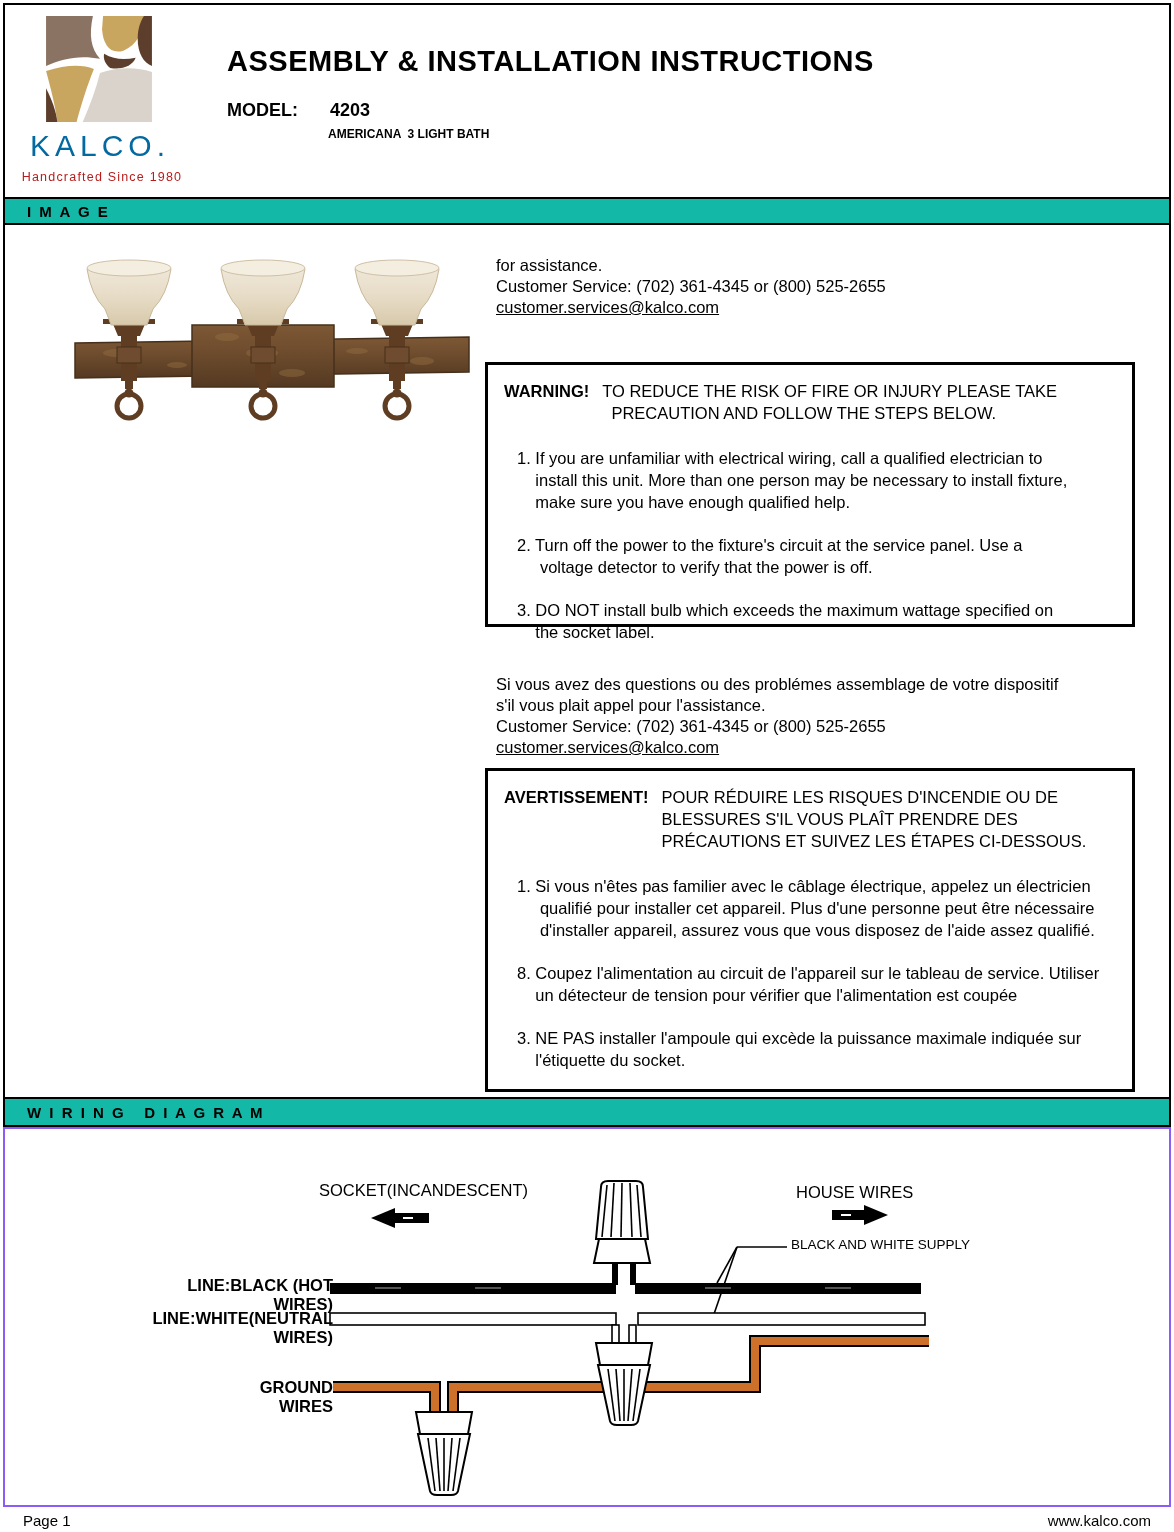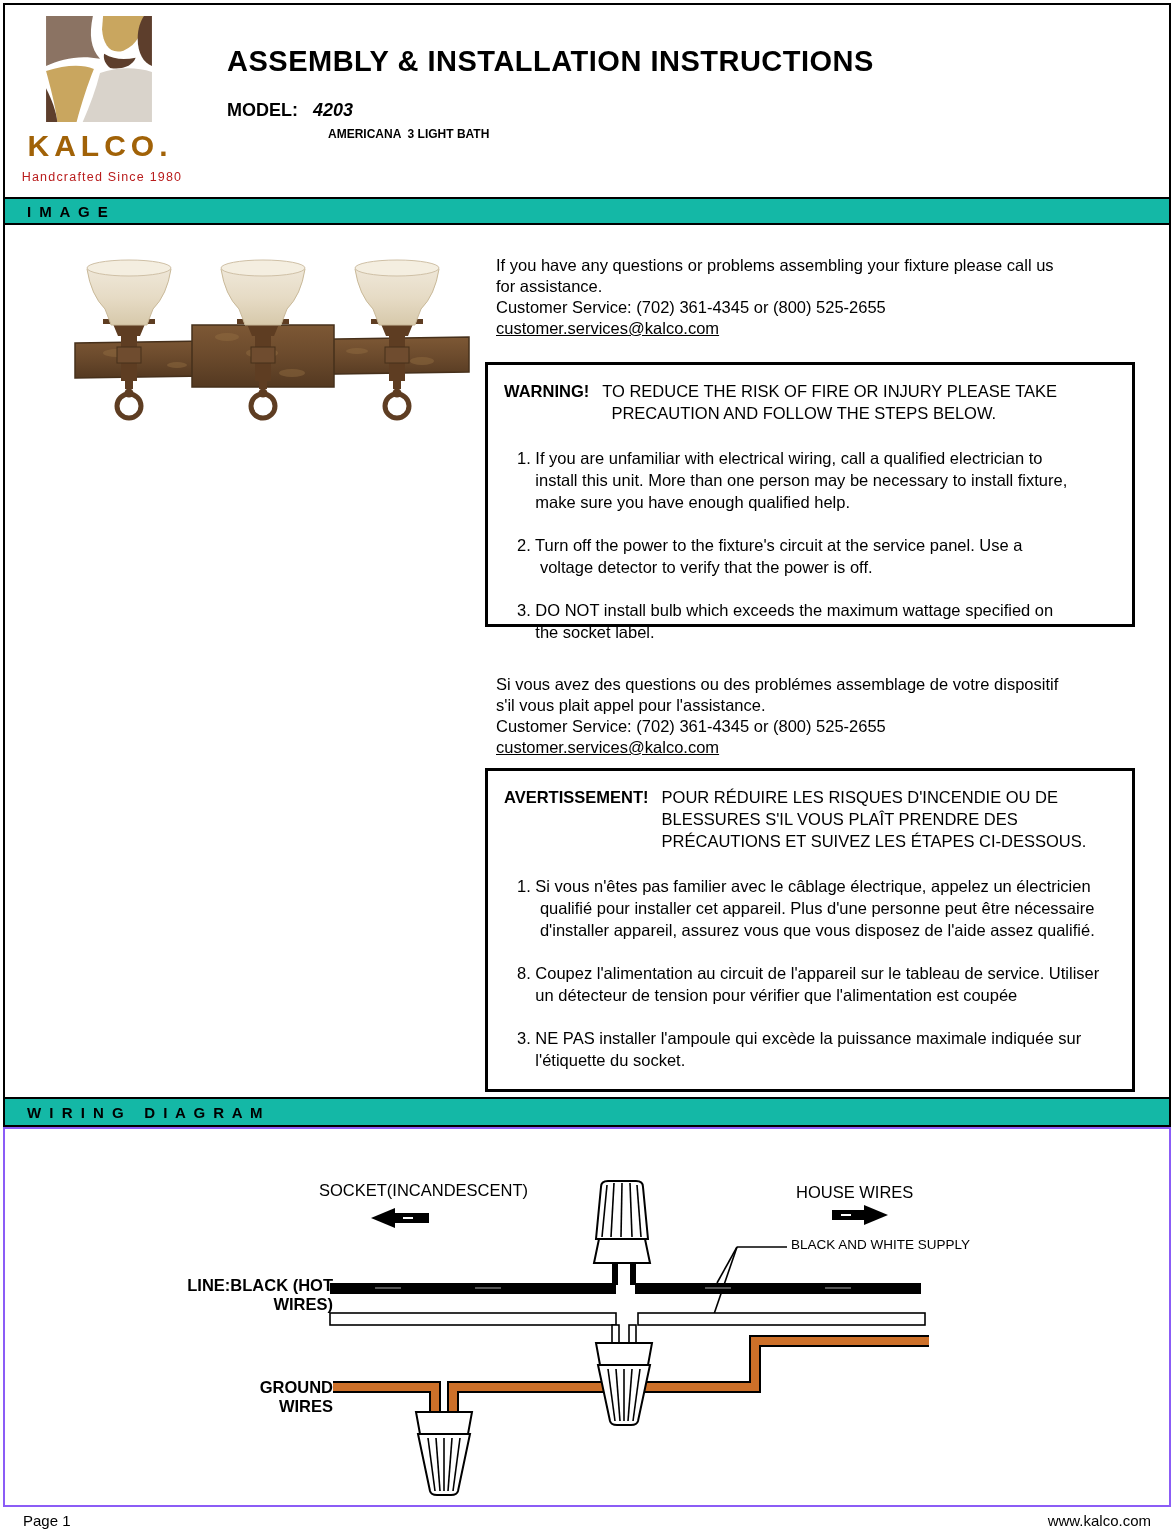--- a/index.html
+++ b/index.html
@@ -7,26 +7,26 @@
   .page {
     position:relative; width:1174px; height:1532px; background:#fff;
     font-family:"Liberation Sans","DejaVu Sans",sans-serif; color:#000;
   }
   .frame { position:absolute; left:3px; top:3px; width:1168px; }
 
   
   .hdr { position:relative; height:194px; border:2px solid #000; border-bottom:none; background:#fff; }
   .logo-svg { position:absolute; left:38px; top:8px; }
   .brand { position:absolute; left:14px; top:124px; width:162px; text-align:center;
-           font-size:30px; letter-spacing:5px; color:#a16207; font-weight:700; }
+           font-size:30px; letter-spacing:5px; color:#0369a1; font-weight:400; }
   .tagline { position:absolute; left:14px; top:165px; width:166px; text-align:center;
              font-size:12.5px; letter-spacing:1.2px; color:#b91c1c; }
   .title { position:absolute; left:222px; top:40px; font-size:29px; font-weight:bold; letter-spacing:.5px; }
   .model-label { position:absolute; left:222px; top:95px; font-size:18px; font-weight:bold; }
-  .model-number { position:absolute; left:308px; top:95px; font-size:18px; font-weight:bold;font-style:italic; }
+  .model-number { position:absolute; left:325px; top:95px; font-size:18px; font-weight:bold; }
   .model-name { position:absolute; left:323px; top:122px; font-size:12px; font-weight:bold; white-space:pre; }
 
   
   .secbar { position:relative; height:28px; border:2px solid #000; display:flex; align-items:center;
             padding-left:22px; font-size:15px; font-weight:bold; letter-spacing:2px; white-space:pre; background:#14b8a6; }
   .secbar.wiring { height:30px; }
 
   
   .imgbox { position:relative; height:872px; border:2px solid #000; border-top:none; border-bottom:none; background:#fff; }
   .fixture-svg { position:absolute; left:52px; top:8px; }
@@ -152,21 +152,20 @@
             <rect x="336" y="148" width="8" height="8" fill="#5e3d22"></rect>
             <circle cx="340" cy="160" r="4.5" fill="#5e3d22"></circle>
             <circle cx="340" cy="173" r="12" fill="none" stroke="#5e3d22" stroke-width="5"></circle>
             <path d="M298,36 Q340,26 382,36 Q378,62 364,76 Q360,86 358,92 L322,92 Q320,86 316,76 Q302,62 298,36 Z" fill="url(#shadeG)" stroke="#c9b999" stroke-width="1"></path>
             <ellipse cx="340" cy="35" rx="42" ry="8" fill="#f4eee0" stroke="#cfc0a6" stroke-width="1"></ellipse>
           </g>
         </g>
       </svg>
 
       <div class="contact en">
-        <div>If you have any questions or problems assembling your fixture please call us</div>
         <div>for assistance.</div>
         <div>Customer Service: (702) 361-4345 or (800) 525-2655</div>
         <div class="email">customer.services@kalco.com</div>
       </div>
 
       <div class="callout en">
         <div class="co-head">
           <span class="co-label">WARNING!</span>
           <div class="co-headtext pre">TO REDUCE THE RISK OF FIRE OR INJURY PLEASE TAKE
   PRECAUTION AND FOLLOW THE STEPS BELOW.</div>
@@ -287,20 +286,21 @@
             <line x1="447" y1="309" x2="443" y2="362"></line>
             <line x1="455" y1="309" x2="448" y2="362"></line>
           </g>
         </g>
       </svg>
 
       <div class="wlabel lbl-socket">SOCKET(INCANDESCENT)</div>
       <div class="wlabel lbl-house">HOUSE WIRES</div>
       <div class="wlabel lbl-supply">BLACK AND WHITE SUPPLY</div>
       <div class="wlabel bold lbl-black">LINE:BLACK (HOT WIRES)</div>
+      <div class="wlabel bold lbl-white">LINE:WHITE(NEUTRAL WIRES)</div>
       <div class="wlabel bold lbl-ground">GROUND WIRES</div>
     </div>
 
     <div class="footer">
       <span>Page 1</span>
       <span>www.kalco.com</span>
     </div>
 
   </div>
 </div>

